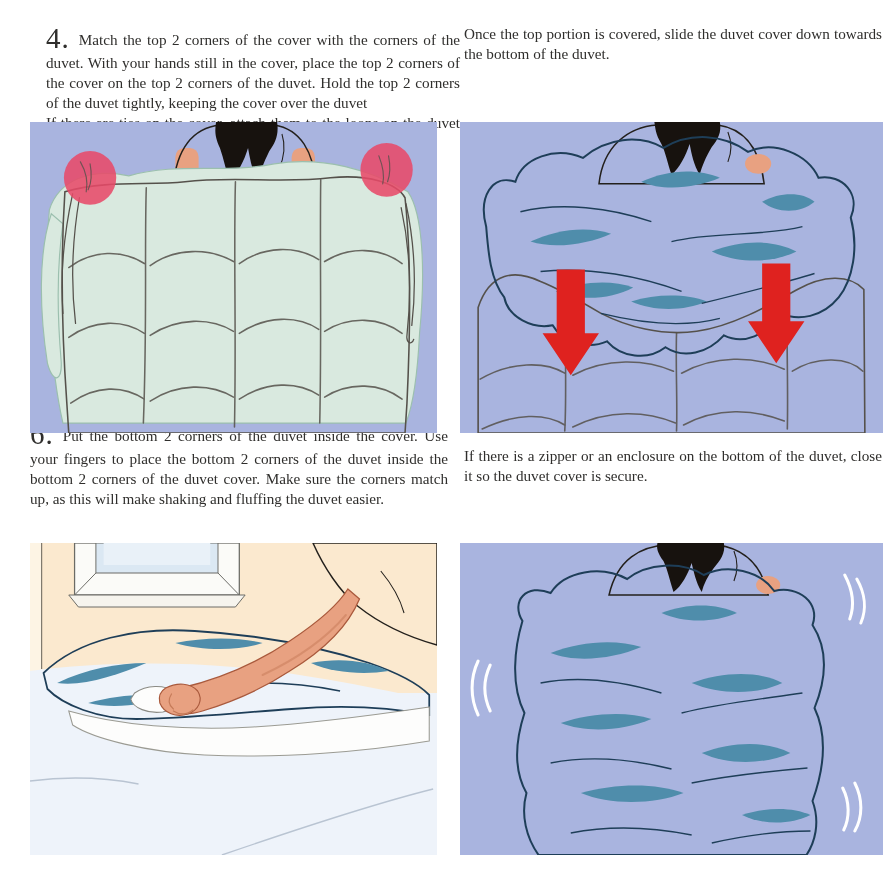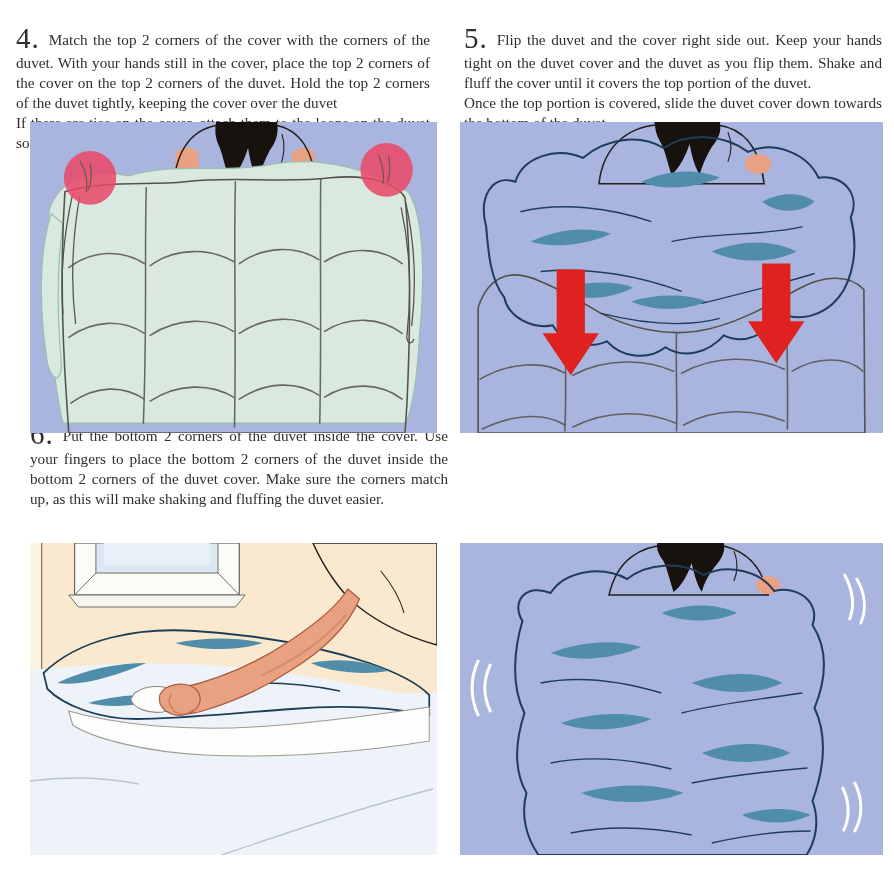--- a/index.html
+++ b/index.html
@@ -13,21 +13,21 @@
   .abs{position:absolute;}
   .step-text{line-height:1.32;font-size:15.2px;text-align:justify;}
   .step-text p{margin:0;}
   .step-num{
     font-size:29px;line-height:1;margin-right:9px;vertical-align:-3px;
     letter-spacing:1px;
   }
   .panel{overflow:hidden;}
   .panel svg{display:block;width:100%;height:100%;}
   
-  #step4-text{left:16px;top:24px;width:414px;}
+  #step4-text{left:46px;top:24px;width:414px;}
   #step5-text{left:464px;top:24px;width:418px;}
   #step6-text{left:30px;top:420px;width:418px;}
   #step7-text{left:464px;top:446px;width:418px;}
   
   #panel4{left:30px;top:122px;width:407px;height:311px;}
   #panel5{left:460px;top:122px;width:423px;height:311px;}
   #panel6{left:30px;top:543px;width:407px;height:312px;}
   #panel7{left:460px;top:543px;width:423px;height:312px;}
   
   .f-panel-bg{fill:var(--panel-bg);}
@@ -53,30 +53,30 @@
 </style>
 </head>
 <body>
 
 <div id="step4-text" class="abs step-text">
   <p><span class="step-num">4.</span><span>Match the top 2 corners of the cover with the corners of the duvet. With your hands still in the cover, place the top 2 corners of the cover on the top 2 corners of the duvet. Hold the top 2 corners of the duvet tightly, keeping the cover over the duvet</span></p>
   <p>If there are ties on the cover, attach them to the loops on the duvet so it stays in place.</p>
 </div>
 
 <div id="step5-text" class="abs step-text">
-  <p><span class="step-num">5.</span><span>Flip the duvet and the cover right side out. Keep your hands tight on the duvet cover and the duvet as you flip them. Shake and fluff the cover until it covers the top portion of the duvet.</span></p>
   <p>Once the top portion is covered, slide the duvet cover down towards the bottom of the duvet.</p>
 </div>
 
 <div id="step6-text" class="abs step-text">
   <p><span class="step-num">6.</span><span>Put the bottom 2 corners of the duvet inside the cover. Use your fingers to place the bottom 2 corners of the duvet inside the bottom 2 corners of the duvet cover. Make sure the corners match up, as this will make shaking and fluffing the duvet easier.</span></p>
   <p></p>
 </div>
 
 <div id="step7-text" class="abs step-text">
+  <p>If there is a zipper or an enclosure on the bottom of the duvet, close it so the duvet cover is secure.</p>
 </div>
 
 <div id="panel4" class="abs panel">
 <svg viewBox="0 0 420 312" preserveAspectRatio="none">
   <rect class="f-panel-bg" width="420" height="312"></rect>
   <g>
     <rect class="f-skin" x="150" y="26" width="24" height="36" rx="9"></rect>
     <rect class="f-skin" x="270" y="26" width="24" height="36" rx="9"></rect>
     <path class="f-yellow s-ink" stroke-width="1.5" d="M148,64 C151,27 168,6 196,3 L252,3 C279,7 293,30 295,64 Z"></path>
     <path class="s-ink" stroke-width="1.1" d="M260,12 C264,24 262,36 257,47"></path>

